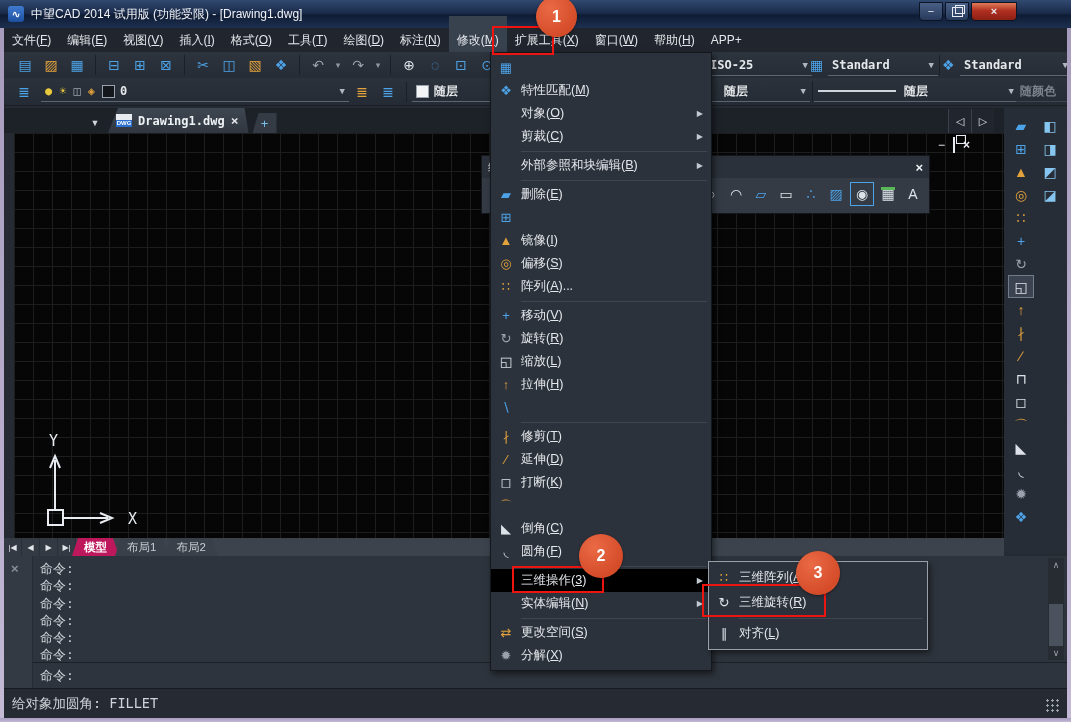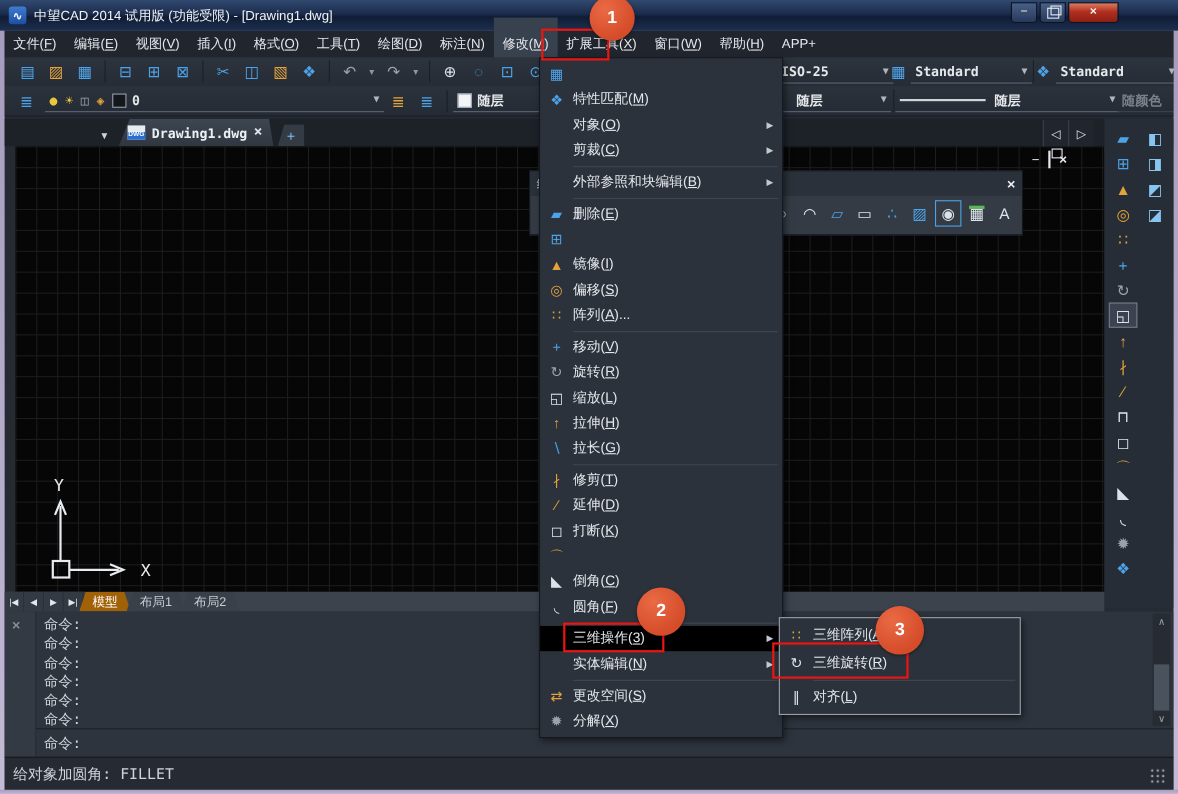--- a/index.html
+++ b/index.html
@@ -93,21 +93,21 @@
   .m-hover{background:#000000;}
   
   .submenu{left:708px;top:561px;width:218px;background:#2c323c;border:1px solid #9aa0a8;z-index:11;
     padding:3px 0;box-shadow:2px 3px 6px rgba(0,0,0,.5);}
   .submenu .m-item{height:25px;}
   
   .mtabs{left:4px;top:538px;width:1000px;height:18px;background:#3c434d;display:flex;align-items:stretch;color:#cfd4da;}
   .mt-nav{width:17px;display:flex;align-items:center;justify-content:center;font-size:8px;color:#e3e6ea;background:#333a43;border-right:1px solid #2a3039;}
   .mt-tab{padding:0 12px;display:flex;align-items:center;font-size:11.5px;
     clip-path:polygon(6px 0,calc(100% - 6px) 0,100% 100%,0 100%);margin-left:-4px;background:#394049;color:#c6ccd3;}
-  .mt-tab.active{background:#a16207;color:#ffffff;font-weight:normal;}
+  .mt-tab.active{background:#be185d;color:#ffffff;font-weight:bold;}
   
   .cmd{left:4px;top:556px;width:1063px;height:132px;background:#2e343d;}
   .cmd-gutter{position:absolute;left:0;top:0;width:28px;height:132px;background:#333a43;border-right:1px solid #262c34;}
   .cmd-close{position:absolute;left:7px;top:5px;color:#8a9098;font-size:13px;font-weight:bold;}
   .cmd-hist{position:absolute;left:36px;top:4px;right:24px;color:#ced3d9;font-size:13px;line-height:17.3px;
     font-family:"DejaVu Sans Mono",monospace;}
   .cmd-sepline{position:absolute;left:29px;right:0;top:106px;height:1px;background:#1c2127;}
   .cmd-prompt{position:absolute;left:36px;top:111px;color:#ced3d9;font-size:13px;font-family:"DejaVu Sans Mono",monospace;}
   .cmd-scroll{position:absolute;right:3px;top:2px;width:16px;height:102px;background:#272c33;}
   .cs-up,.cs-dn{position:absolute;left:0;width:16px;height:14px;color:#9aa3ad;font-size:9px;text-align:center;line-height:14px;}
@@ -491,21 +491,20 @@
       <div class="m-item">
         <span class="m-ic c-white">◱</span>
         <span class="m-label">缩放(<u>L</u>)</span>
       </div>
       <div class="m-item">
         <span class="m-ic c-orange">↑</span>
         <span class="m-label">拉伸(<u>H</u>)</span>
       </div>
       <div class="m-item">
         <span class="m-ic c-blue">∖</span>
-        <span class="m-label">拉长(<u>G</u>)</span>
       </div>
       <div class="m-sep"></div>
       <div class="m-item">
         <span class="m-ic c-orange">∤</span>
         <span class="m-label">修剪(<u>T</u>)</span>
       </div>
       <div class="m-item">
         <span class="m-ic c-orange">∕</span>
         <span class="m-label">延伸(<u>D</u>)</span>
       </div>

